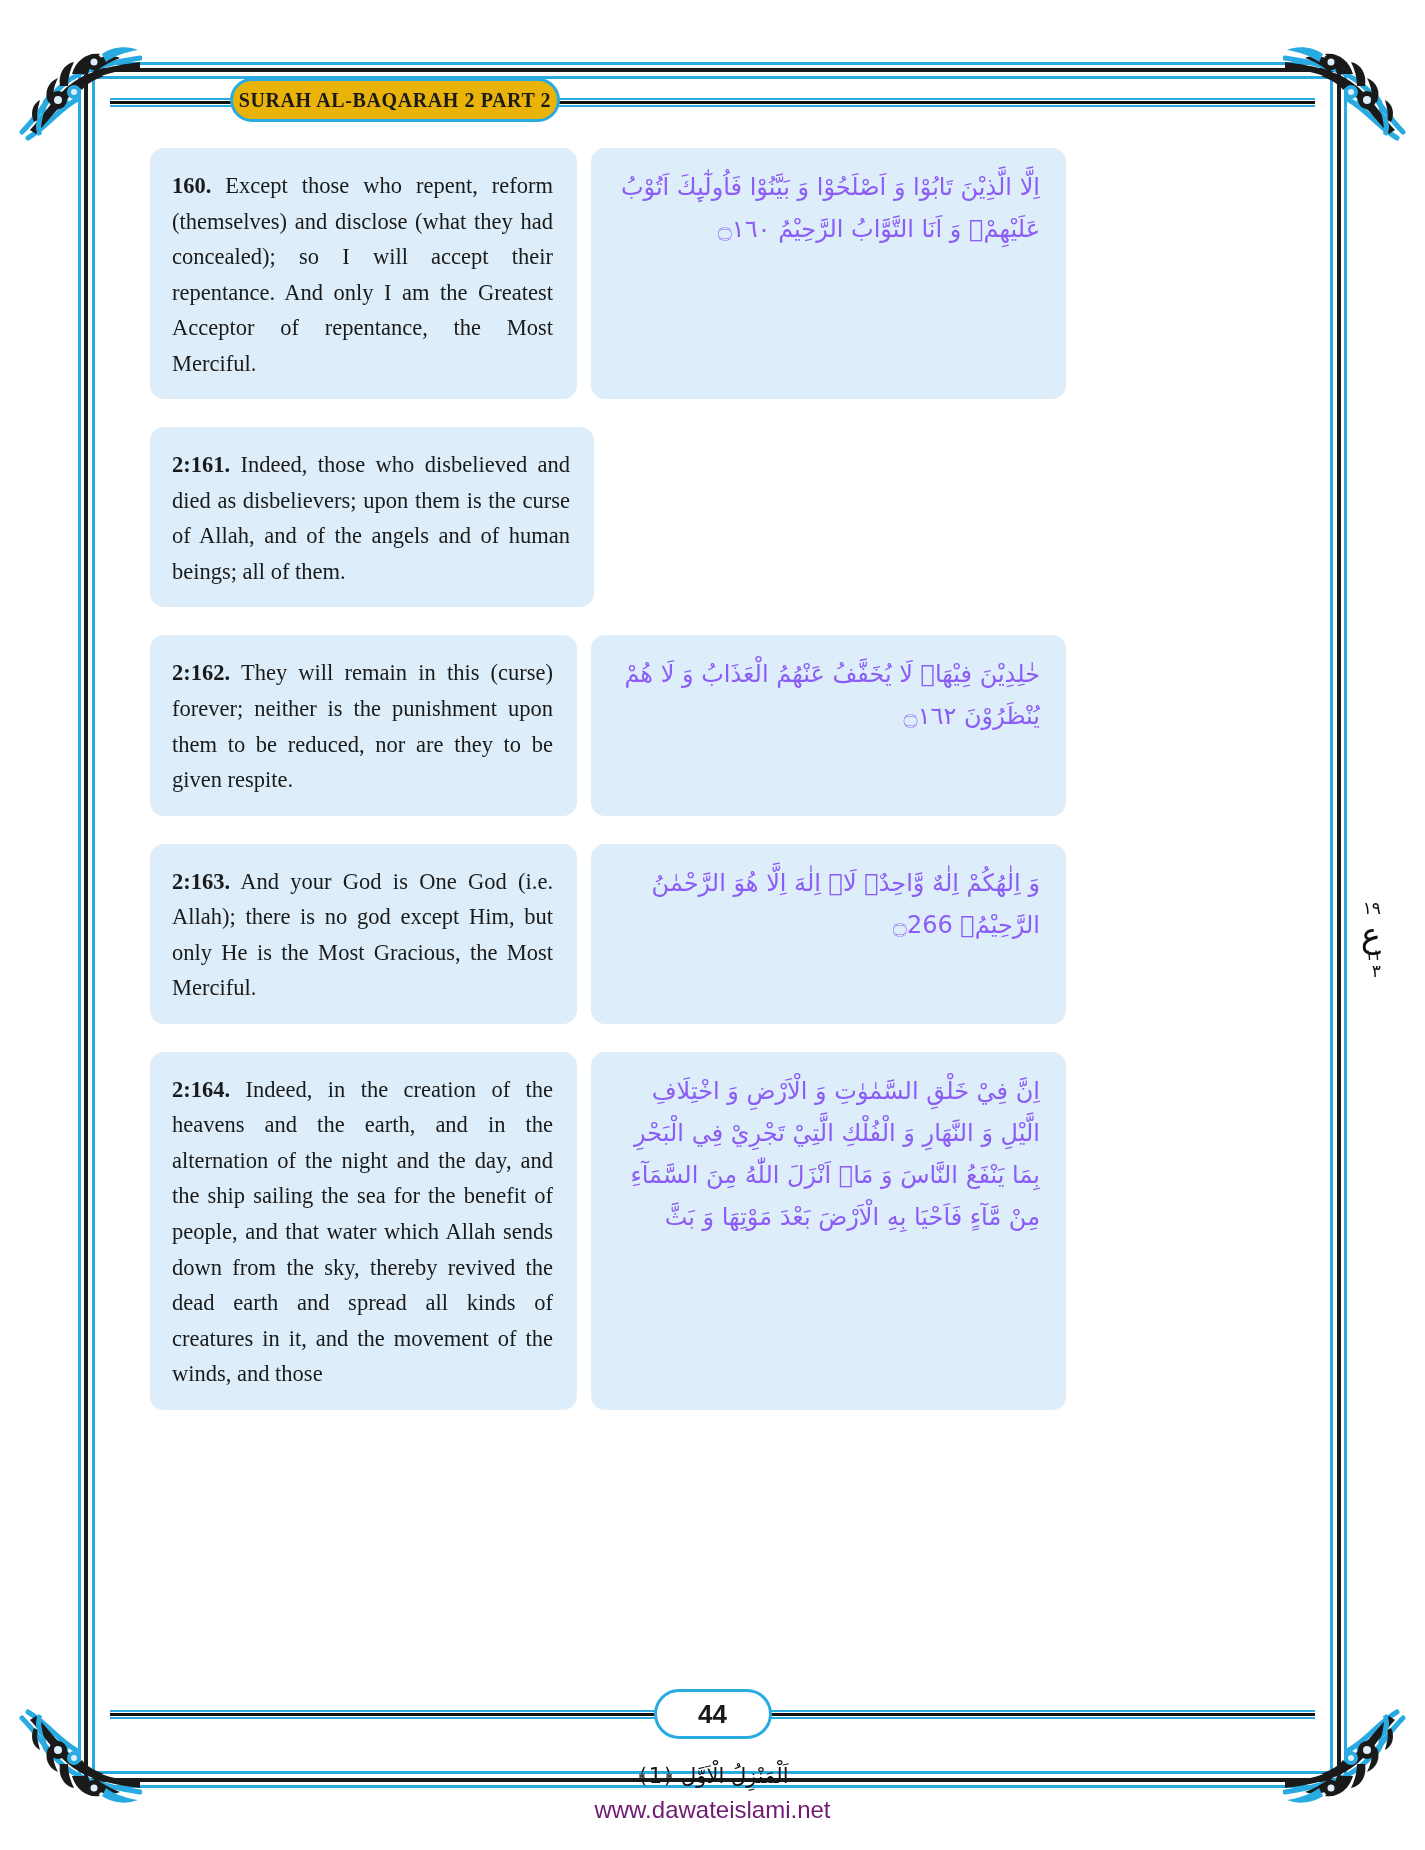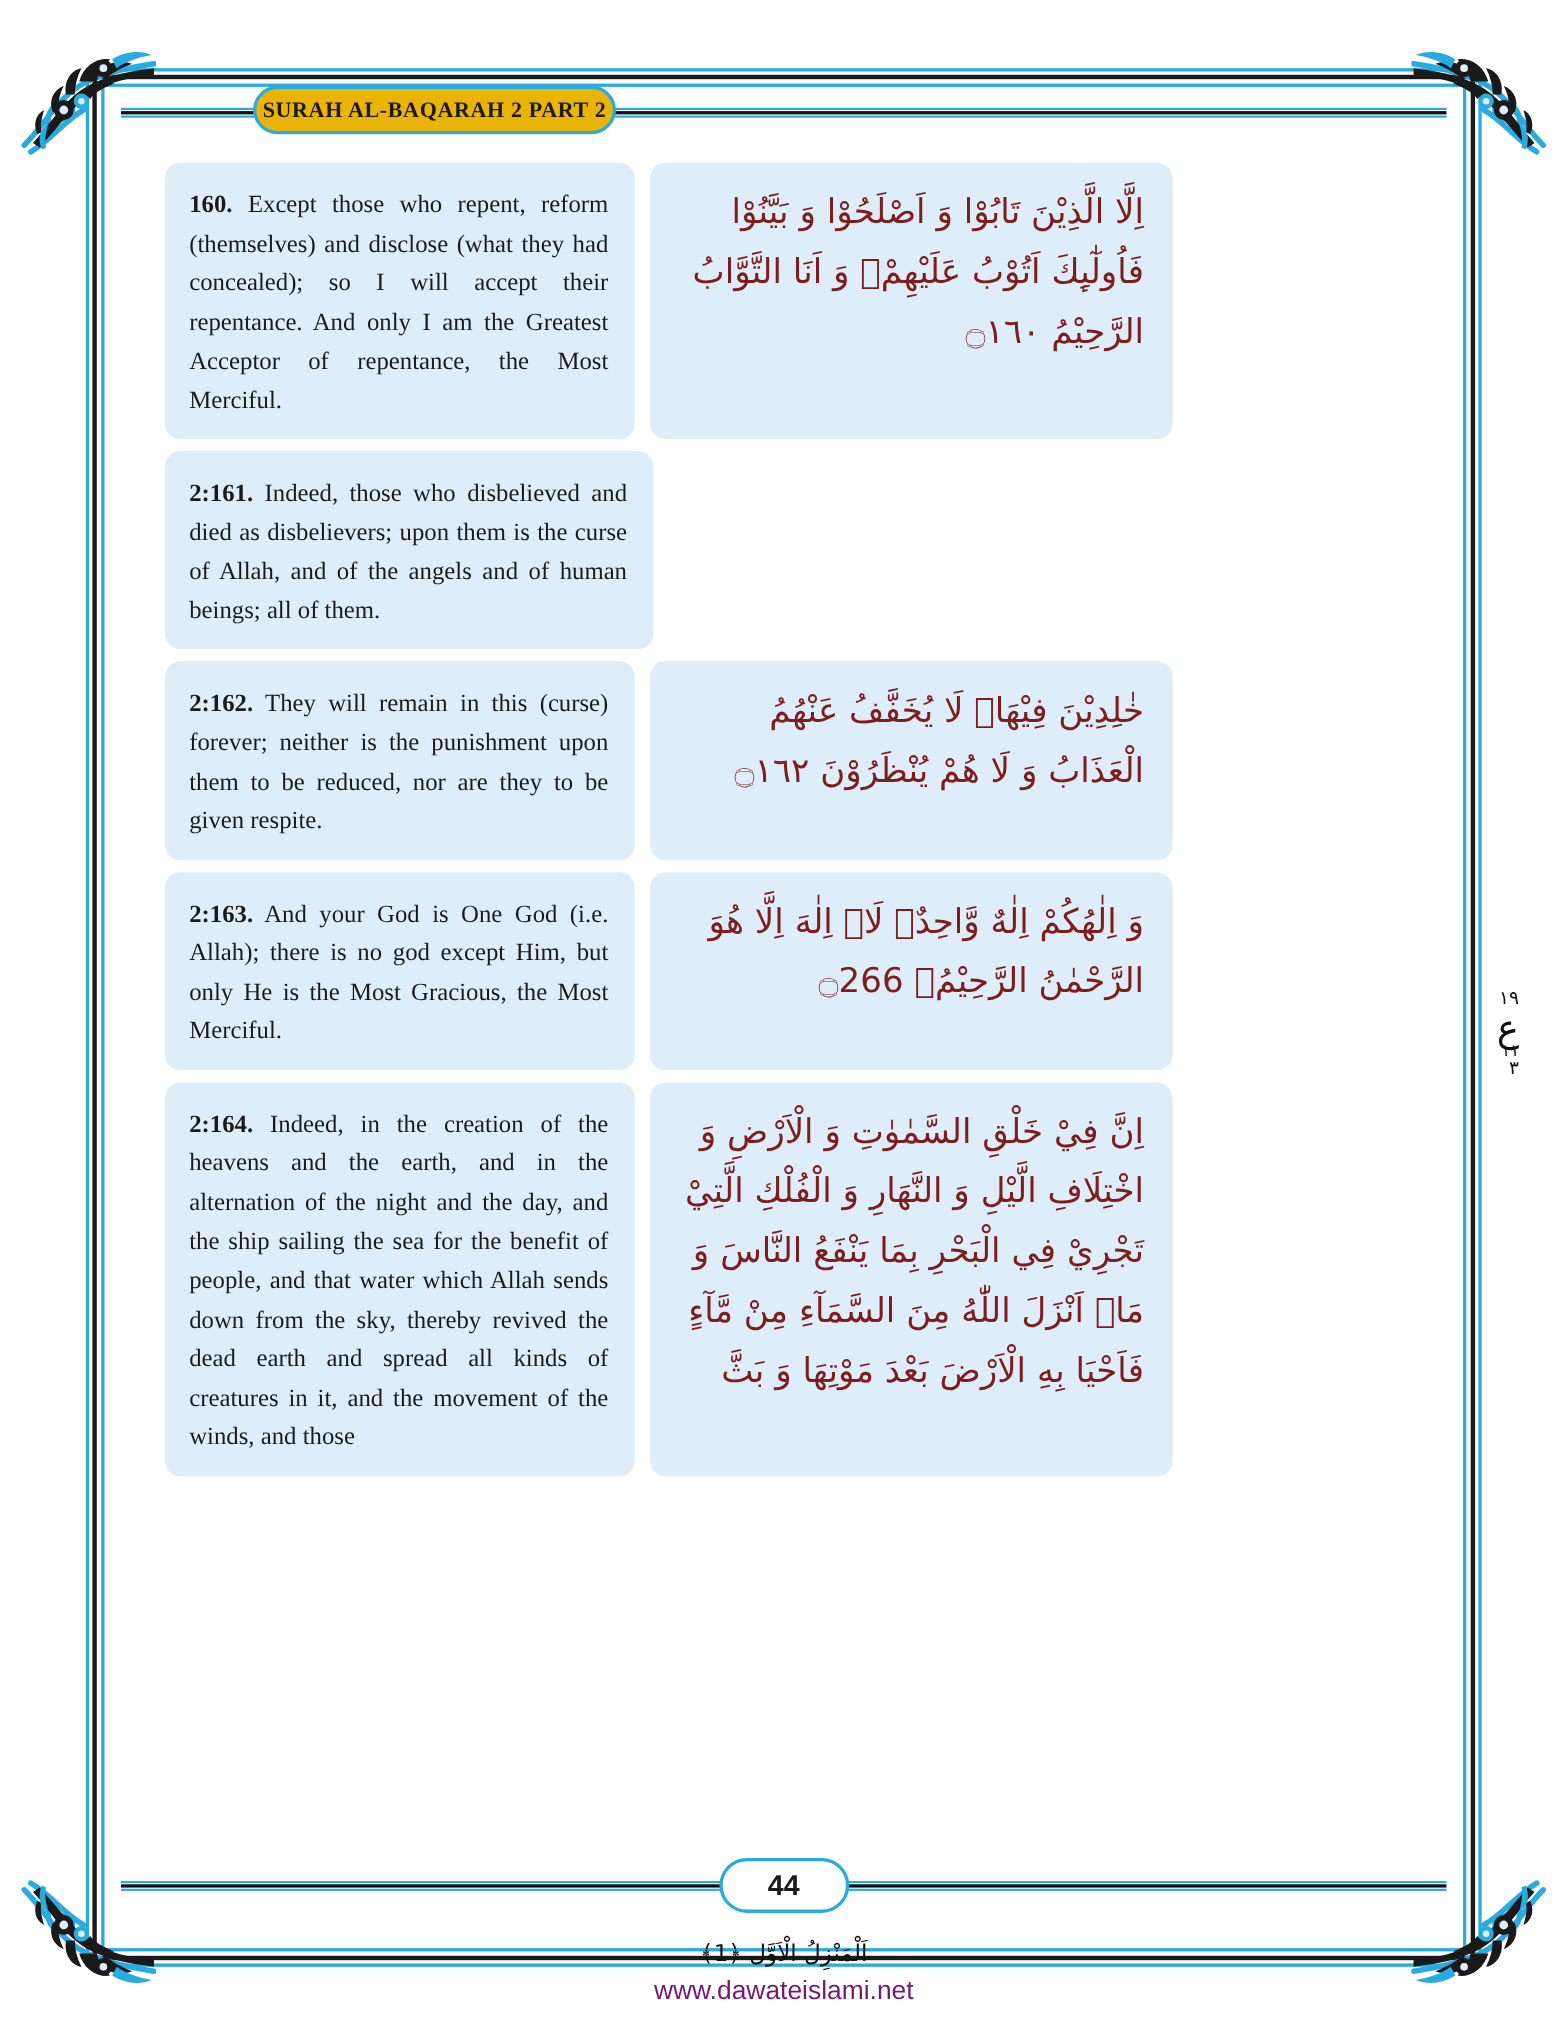--- a/index.html
+++ b/index.html
@@ -128,21 +128,21 @@
   
   .content {
     position: absolute;
     left: 150px;
     top: 148px;
     width: 916px;
   }
   .verse-row {
     display: flex;
     gap: 14px;
-    margin-bottom: 11px;
+    margin-bottom: 28px;
   }
   .cell {
     background: #ddeefa;
     border-radius: 14px;
     box-sizing: border-box;
   }
   .cell-en {
     width: 444px;
     padding: 20px 24px 18px 22px;
     font-family: "Liberation Serif", serif;
@@ -155,23 +155,23 @@
     hyphens: none;
   }
   .cell-en .num {
     font-weight: bold;
   }
   .cell-ar {
     width: 494px;
     padding: 18px 26px 14px 22px;
     direction: rtl;
     font-family: "DejaVu Sans", sans-serif;
-    font-size: 31px;
+    font-size: 24px;
     line-height: 1.75;
-    color: #7f1d1d;
+    color: #8b5cf6;
     text-align: right;
   }
 
   
   .side-marker {
     position: absolute;
     right: 44px;
     top: 900px;
     width: 52px;
     text-align: right;

